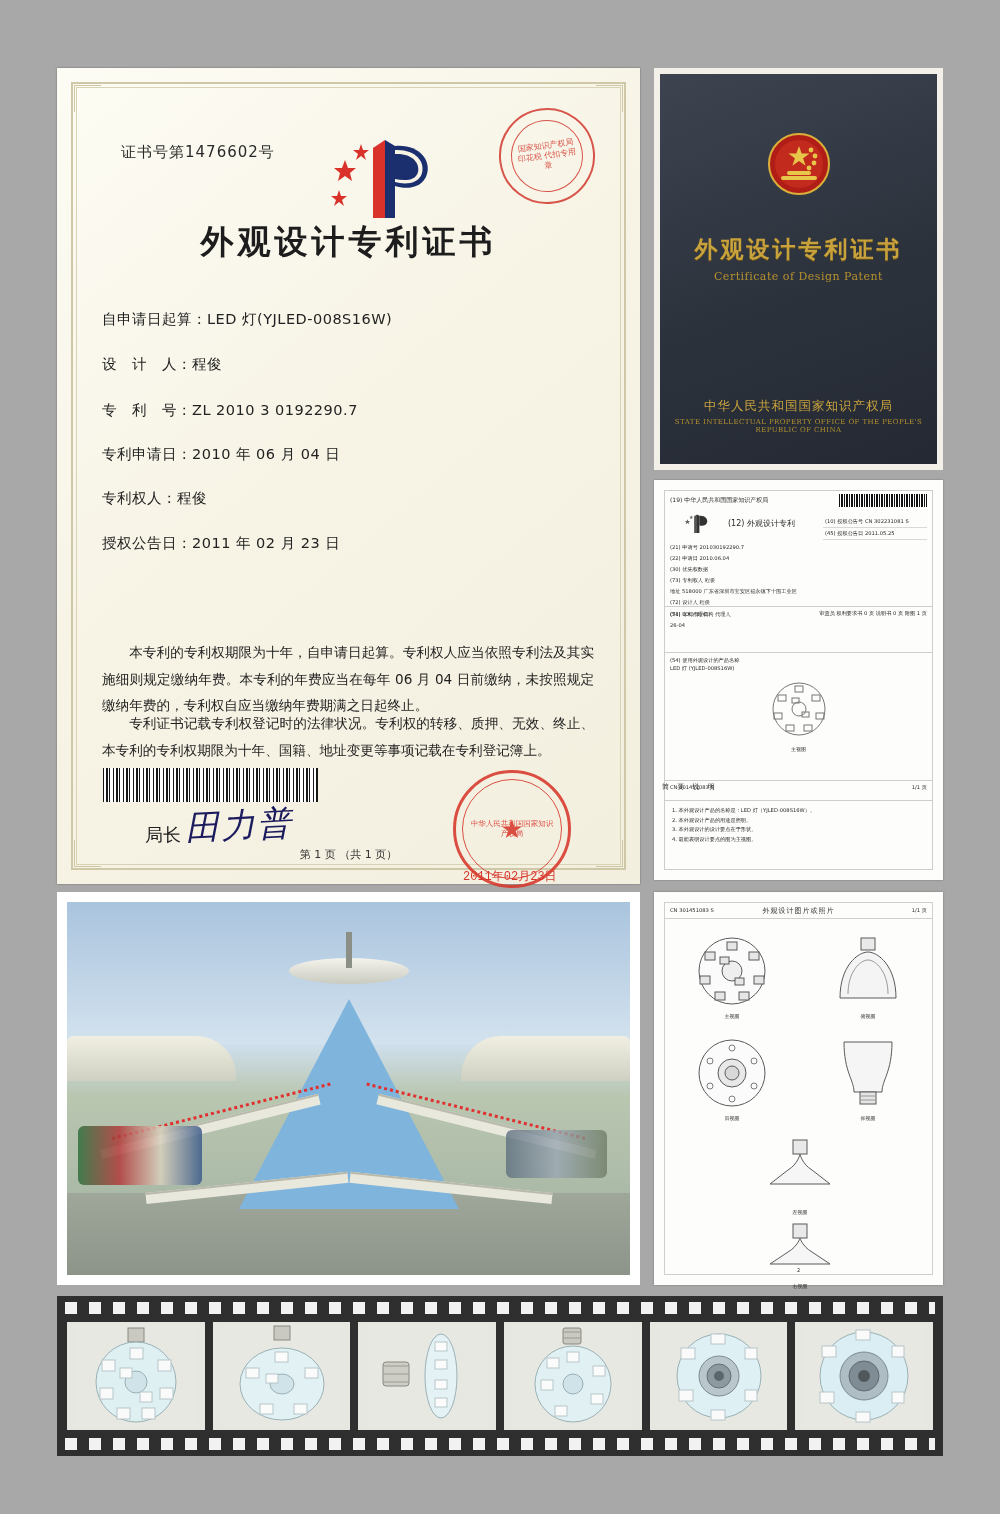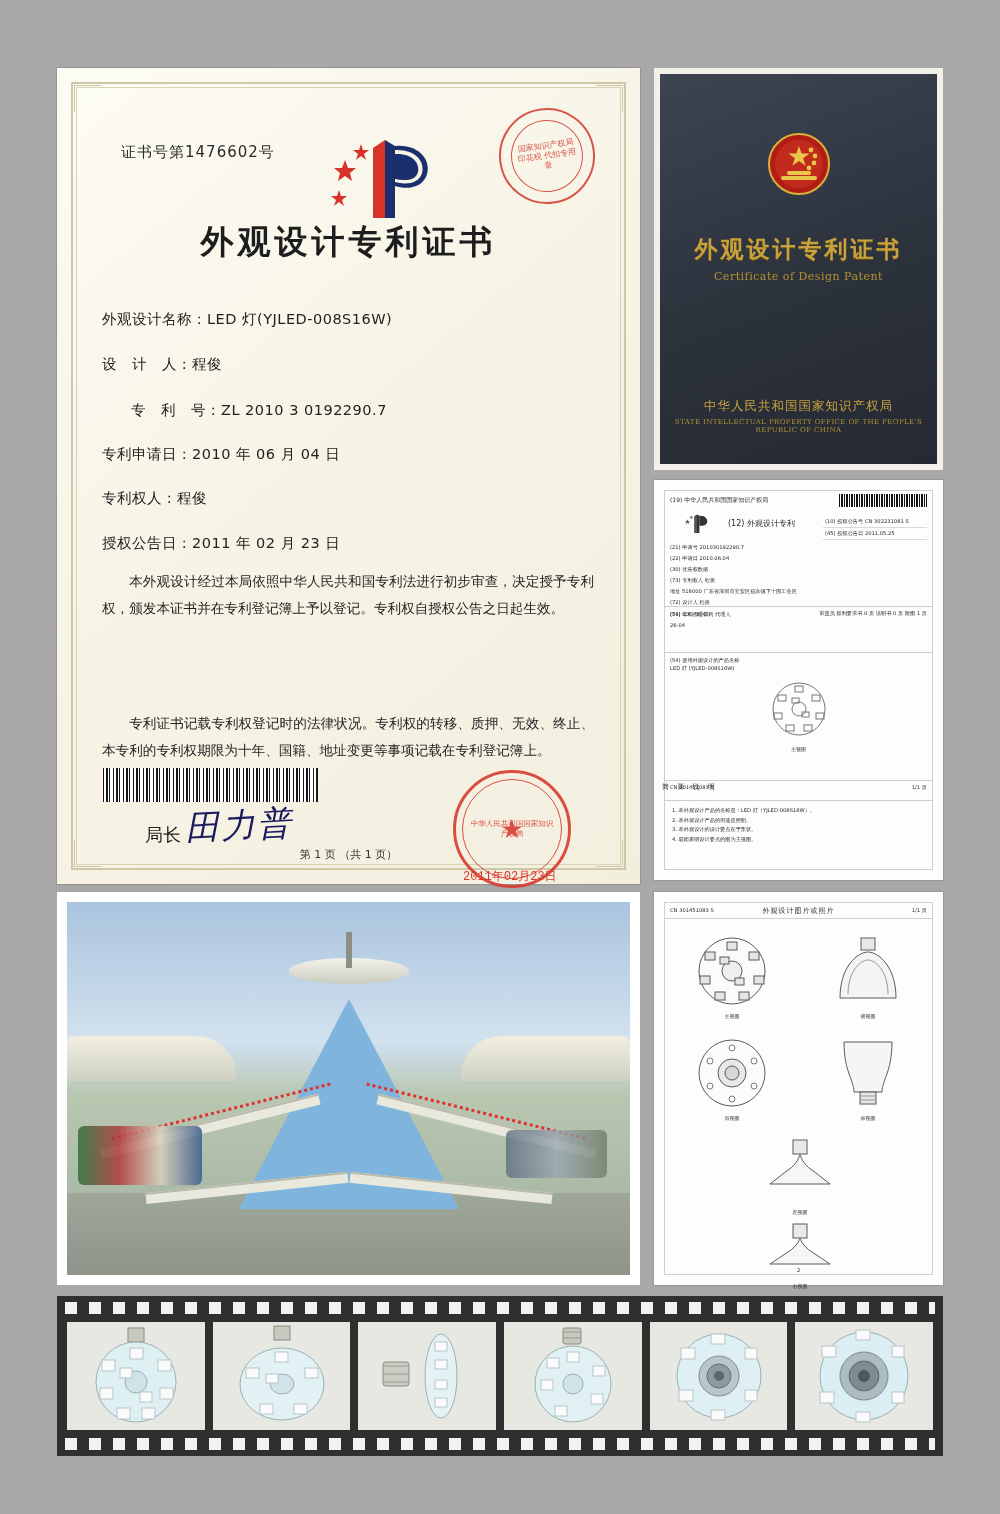--- a/index.html
+++ b/index.html
@@ -44,21 +44,21 @@
     box-sizing:border-box;padding:10px;opacity:.85;
     font-family:"DejaVu Sans", sans-serif;
   }
   .seal-top .inner{border:1px solid #d2392f;width:100%;height:100%;border-radius:50%;
     display:flex;align-items:center;justify-content:center;padding:4px;box-sizing:border-box;}
 
   .field{
     position:absolute;left:45px;font-size:14.5px;color:#222;letter-spacing:.5px;
     font-family:"DejaVu Sans", sans-serif;
   }
-  .f1{top:242px;} .f2{top:287px;} .f3{top:333px;margin-left:29px;} .f4{top:377px;} .f5{top:421px;} .f6{top:466px;}
+  .f1{top:242px;} .f2{top:287px;} .f3{top:333px;} .f4{top:377px;} .f5{top:421px;} .f6{top:466px;}
 
   .para{
     position:absolute;left:45px;right:46px;font-size:13.6px;line-height:1.95;
     color:#1e1e1e;text-align:justify;text-indent:2em;
     font-family:"DejaVu Sans", sans-serif;
   }
   .p1{top:500px;} .p2{top:571px;} .p3{top:642px;}
 
   .barcode{position:absolute;left:46px;top:700px;width:215px;height:34px;
     background:repeating-linear-gradient(to right,
@@ -248,28 +248,28 @@
         <polygon points="24,60 26,66 32,66 27,70 29,76 24,72 19,76 21,70 16,66 22,66" fill="#d8322a"></polygon>
       </svg>
     </div>
 
     <div class="seal-top">
       <div class="inner">国家知识产权局 印花税 代扣专用章</div>
     </div>
 
     <div class="title">外观设计专利证书</div>
 
-    <div class="field f1">外观设计名称：LED 灯(YJLED-008S16W)</div>
+    <div class="field f1">自申请日起算：LED 灯(YJLED-008S16W)</div>
     <div class="field f2">设　计　人：程俊</div>
     <div class="field f3">专　利　号：ZL 2010 3 0192290.7</div>
     <div class="field f4">专利申请日：2010 年 06 月 04 日</div>
     <div class="field f5">专利权人：程俊</div>
     <div class="field f6">授权公告日：2011 年 02 月 23 日</div>
 
-    <div class="para p1">本外观设计经过本局依照中华人民共和国专利法进行初步审查，决定授予专利权，颁发本证书并在专利登记簿上予以登记。专利权自授权公告之日起生效。</div>
+    <div class="para p2">本专利的专利权期限为十年，自申请日起算。专利权人应当依照专利法及其实施细则规定缴纳年费。本专利的年费应当在每年 06 月 04 日前缴纳，未按照规定缴纳年费的，专利权自应当缴纳年费期满之日起终止。</div>
     <div class="para p3">专利证书记载专利权登记时的法律状况。专利权的转移、质押、无效、终止、本专利的专利权期限为十年、国籍、地址变更等事项记载在专利登记簿上。</div>
 
     <div class="barcode"></div>
 
     <div class="sign-label">局长</div>
     <div class="sign">田力普</div>
 
     <div class="seal-big">
       <div class="ring"></div>
       <div class="txt">中华人民共和国国家知识产权局</div>

